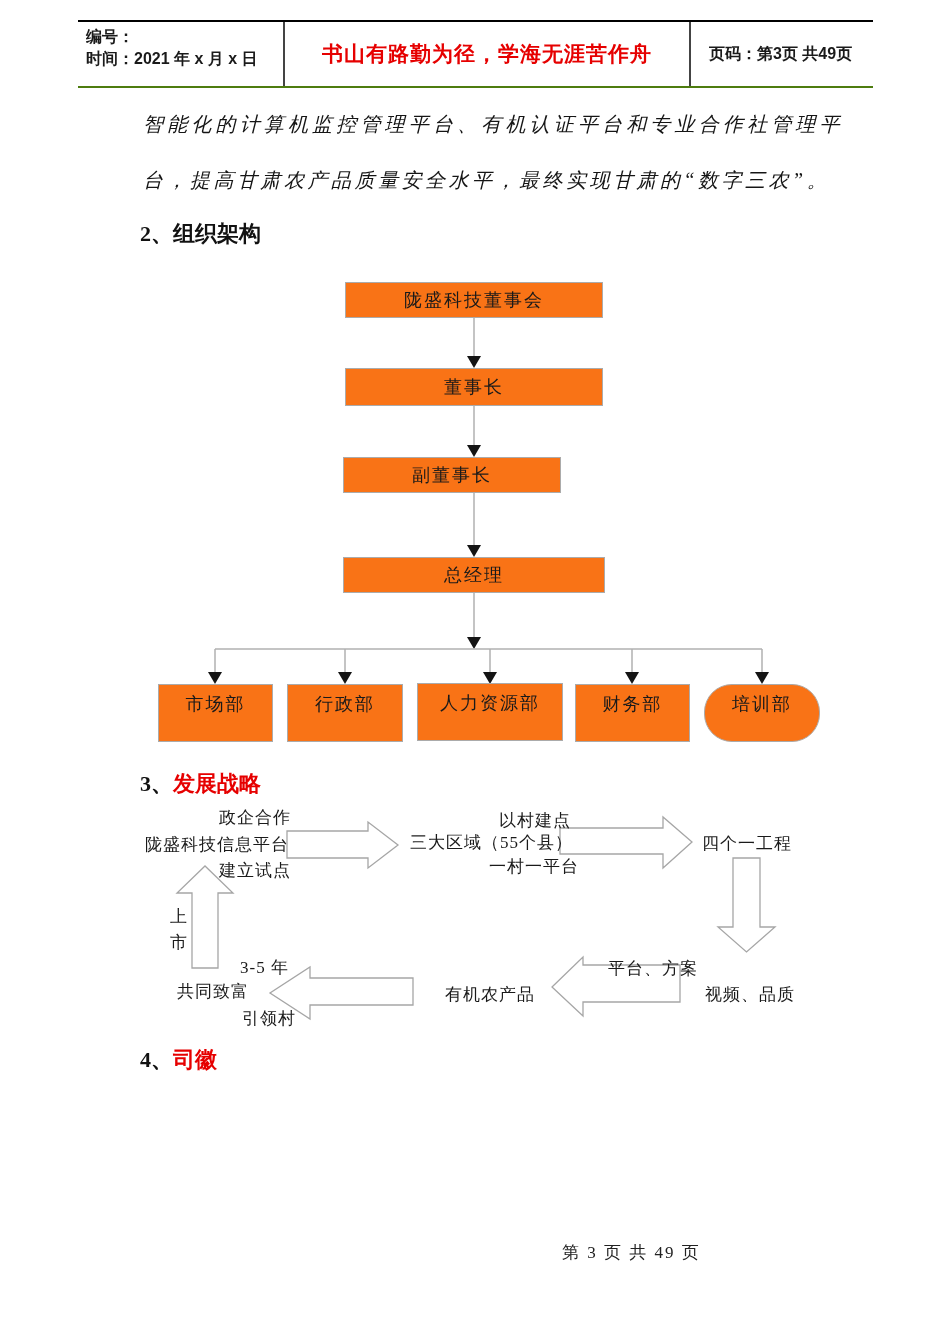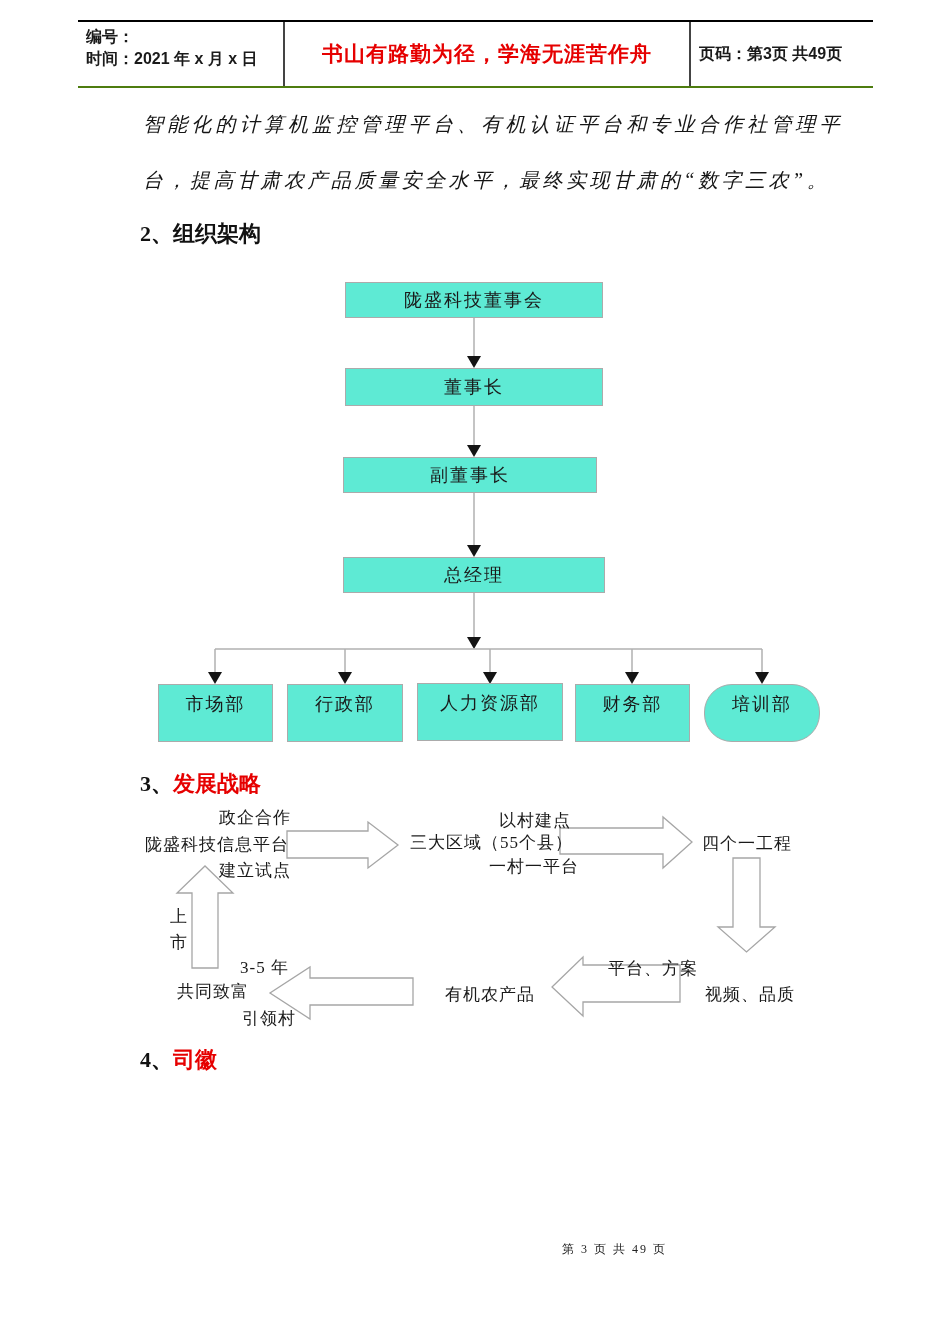--- a/index.html
+++ b/index.html
@@ -8,47 +8,47 @@
 
   
   .hdr{position:absolute;left:78px;top:20px;width:795px;height:68px;
        border-top:2px solid #000;border-bottom:2px solid #4d7c0f;display:flex;
        font-family:"Liberation Sans","DejaVu Sans",sans-serif;box-sizing:border-box;}
   .hcell{box-sizing:border-box;}
   .hleft{width:205px;padding:4px 0 0 8px;font-size:16px;line-height:22px;font-weight:600;}
   .hmid{width:408px;border-left:2px solid #444;border-right:2px solid #444;
         display:flex;align-items:center;justify-content:center;
         font-size:21px;font-weight:bold;color:#e60000;letter-spacing:1px;}
-  .hright{flex:1;display:flex;align-items:center;padding-left:8px;font-size:16px;font-weight:600;}
+  .hright{flex:1;display:flex;align-items:center;padding-left:18px;font-size:16px;font-weight:600;}
 
   
   .para{position:absolute;left:143px;top:96px;width:700px;font-size:20px;line-height:56px;
         letter-spacing:3.5px;text-align:justify;color:#151515;font-style:italic;}
 
   
   .heading{position:absolute;font-size:22px;font-weight:bold;white-space:nowrap;color:#111;}
   .heading .red{color:#e60000;}
   .h2pos{left:140px;top:219px;}
   .h3pos{left:140px;top:769px;}
   .h4pos{left:140px;top:1045px;}
 
   
   .overlay{position:absolute;left:0;top:0;pointer-events:none;}
   .cline{stroke:#b0b0b0;stroke-width:1.5;fill:none;}
   .ahead{fill:#141414;stroke:none;}
   .barrow{fill:#ffffff;stroke:#a6a6a6;stroke-width:1.3;}
 
   
-  .obox{position:absolute;border:1px solid #ababab;background:#5eead4;font-size:18px;
+  .obox{position:absolute;border:1px solid #ababab;background:#f97316;font-size:18px;
         display:flex;justify-content:center;box-sizing:border-box;letter-spacing:2px;}
   .lvl{align-items:center;}
   .dept{align-items:flex-start;padding-top:7px;}
   .b1{left:345px;top:282px;width:258px;height:36px;}
   .b2{left:345px;top:368px;width:258px;height:38px;}
-  .b3{left:343px;top:457px;width:254px;height:36px;}
+  .b3{left:343px;top:457px;width:218px;height:36px;}
   .b4{left:343px;top:557px;width:262px;height:36px;}
   .d1{left:158px;top:684px;width:115px;height:58px;}
   .d2{left:287px;top:684px;width:116px;height:58px;}
   .d3{left:417px;top:683px;width:146px;height:58px;}
   .d4{left:575px;top:684px;width:115px;height:58px;}
   .d5{left:704px;top:684px;width:116px;height:58px;border-radius:28px;}
 
   
   .slabel{position:absolute;font-size:17px;white-space:nowrap;color:#1a1a1a;letter-spacing:1px;}
   .n1t{left:219px;top:806px;}
@@ -60,21 +60,21 @@
   .n3 {left:702px;top:832px;}
   .n4t{left:608px;top:957px;}
   .n4 {left:705px;top:983px;}
   .n5 {left:445px;top:983px;}
   .n6t{left:240px;top:956px;}
   .n6 {left:177px;top:980px;}
   .n6b{left:242px;top:1007px;}
   .nup{left:170px;top:904px;width:18px;white-space:normal;line-height:26px;letter-spacing:0;}
 
   
-  .footer{position:absolute;left:562px;top:1241px;font-size:12px;letter-spacing:2px;color:#222;}
+  .footer{position:absolute;left:562px;top:1241px;font-size:17px;letter-spacing:2px;color:#222;}
 </style>
 </head>
 <body>
 
 <div class="page">
 
   <div class="hdr">
     <div class="hcell hleft">
       <div>编号：</div>
       <div>时间：2021 年 x 月 x 日</div>

